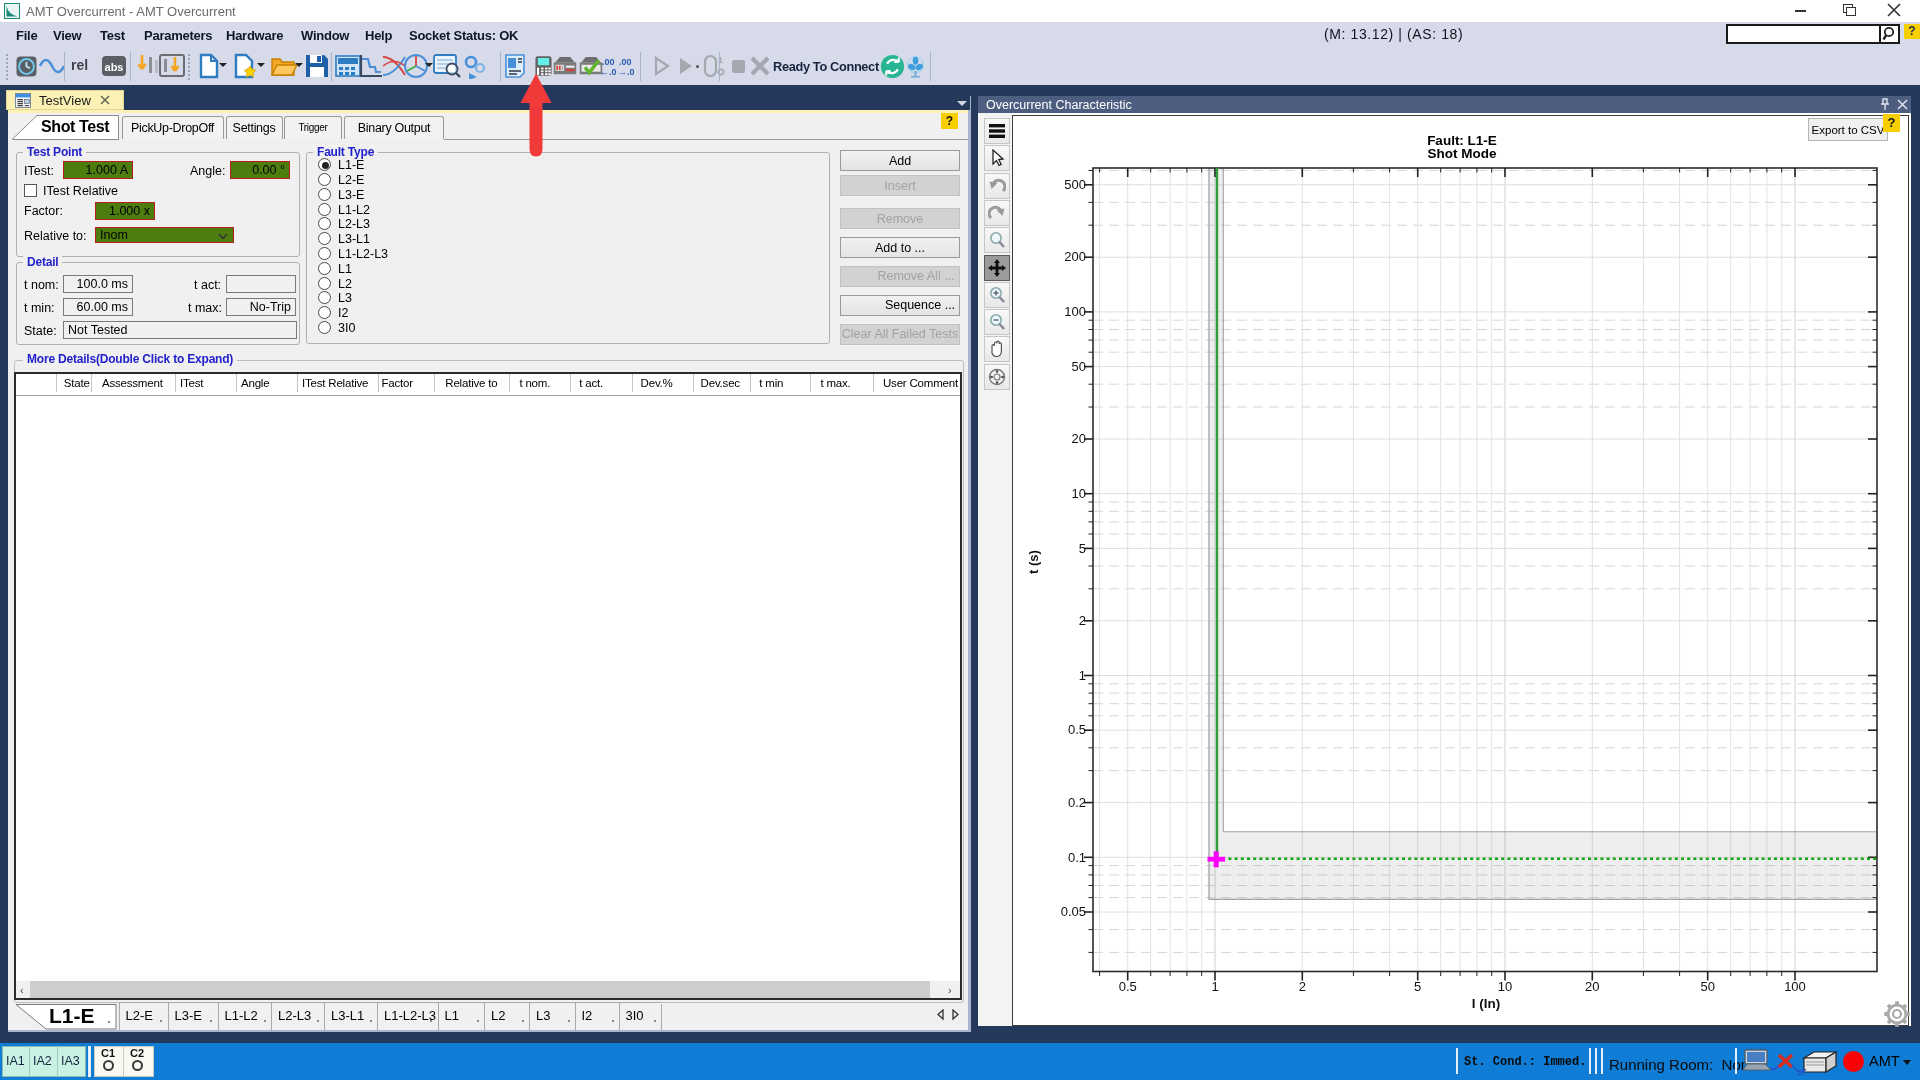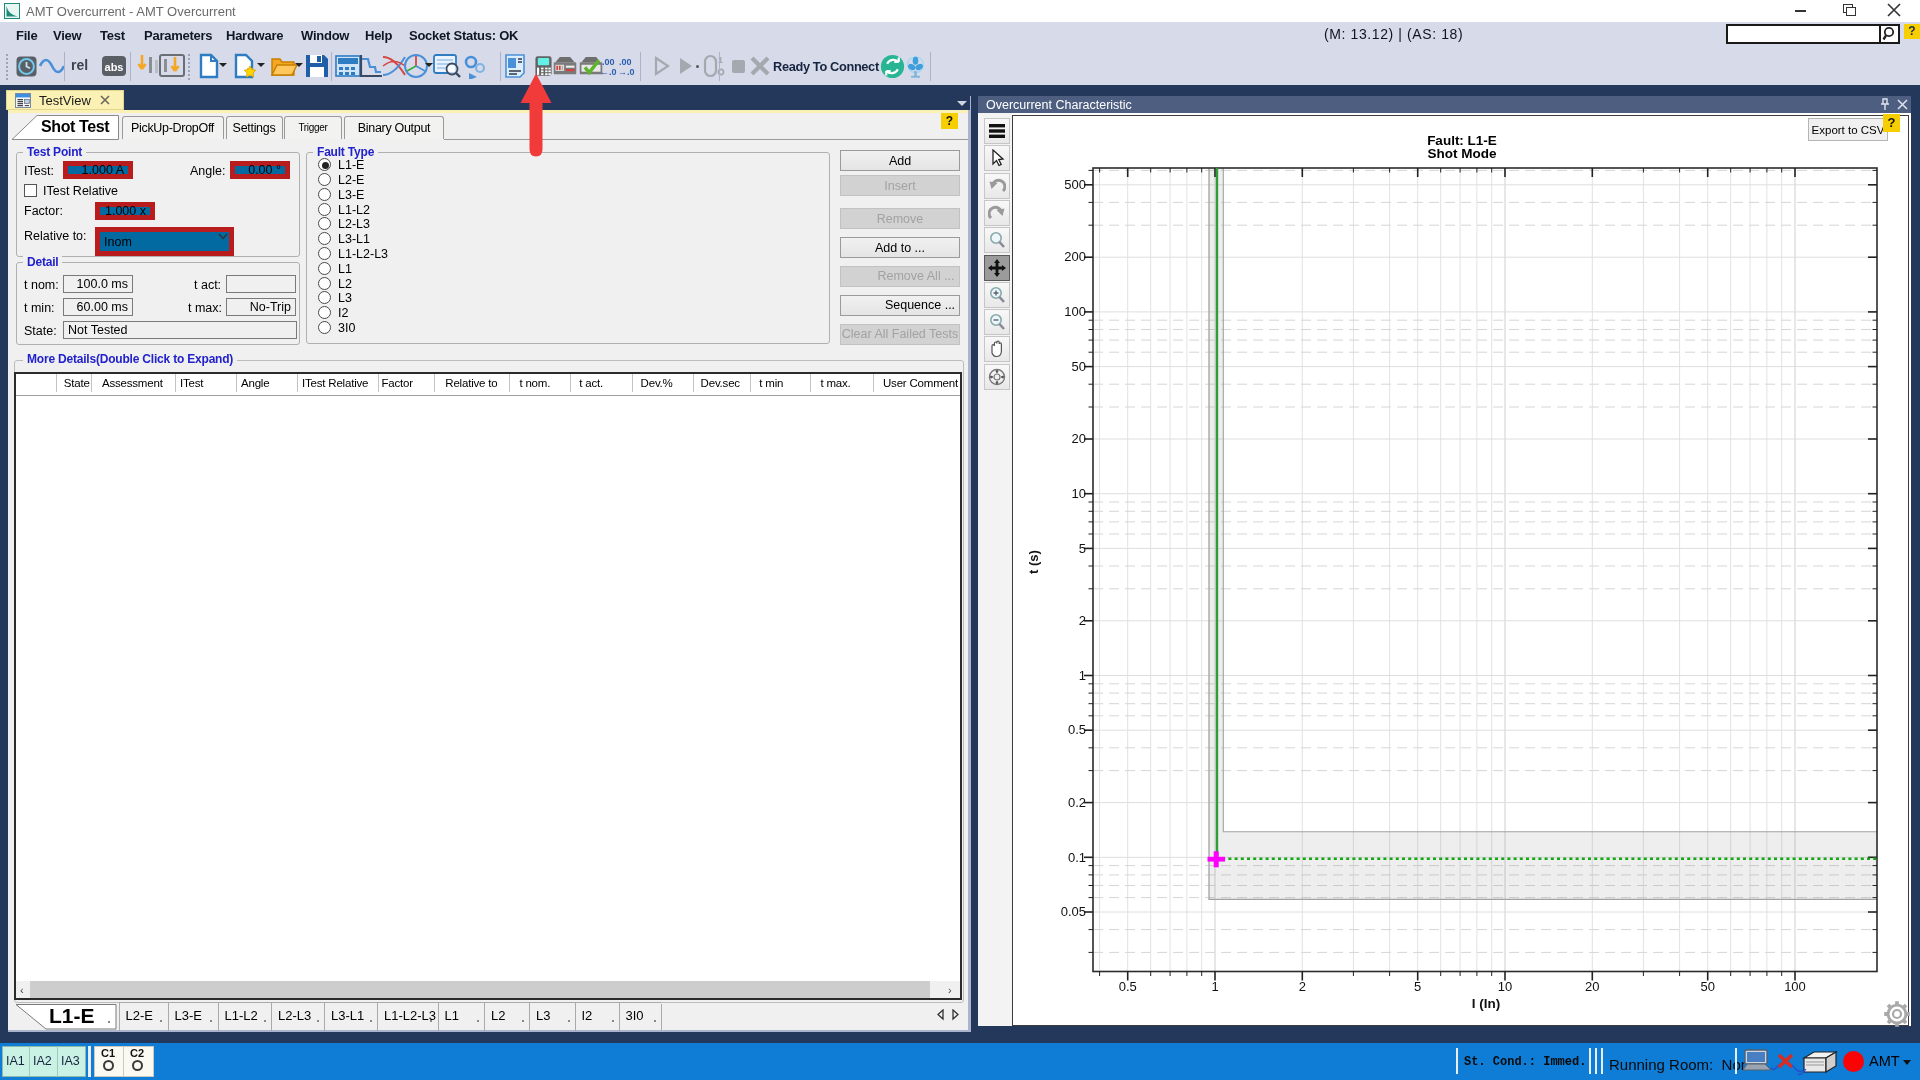--- a/index.html
+++ b/index.html
@@ -6,21 +6,21 @@
 body{font-family:"Liberation Sans",sans-serif;background:#24385c;position:relative;}
 .abs{position:absolute;}
 .tb-sep{position:absolute;top:52px;height:29px;width:1px;background:#aab3c8;}
 .grip{position:absolute;top:53px;width:4px;height:27px;
  background-image:radial-gradient(circle,#9aa4bb 1px,transparent 1.2px);
  background-size:4px 4px;}
 .ibtn{position:absolute;top:52px;width:28px;height:28px;display:flex;align-items:center;justify-content:center;}
 .caret{position:absolute;top:63px;width:0;height:0;border-left:4px solid transparent;border-right:4px solid transparent;border-top:4px solid #222;}
 .menu-item{position:absolute;top:28px;height:20px;font-size:13px;font-weight:bold;color:#101624;letter-spacing:-0.25px;}
 .lbl{position:absolute;font-size:12.5px;color:#000;white-space:nowrap;}
-.inp{position:absolute;background:#0369a1;border:5px solid #b91c1c;font-size:12.5px;color:#000;
+.inp{position:absolute;background:#4d7c0f;border:1px solid #b91c1c;font-size:12.5px;color:#000;
  display:flex;align-items:center;justify-content:flex-end;padding:0 4px;}
 .inpg{position:absolute;background:#f0f0f0;border:1px solid #7a7a7a;font-size:12.5px;color:#000;
  display:flex;align-items:center;justify-content:flex-end;padding:0 4px;}
 .gbox{position:absolute;border:1px solid #b0b0b0;border-radius:3px;}
 .glabel{position:absolute;font-size:12px;font-weight:bold;color:#2222cc;background:#f0f0f0;padding:0 4px;white-space:nowrap;letter-spacing:-0.2px;}
 .btn{position:absolute;left:840px;width:120px;height:21px;background:linear-gradient(#f1f1f1,#e4e4e4);border:1px solid #9a9a9a;
  font-size:12.5px;color:#000;display:flex;align-items:center;justify-content:center;}
 .btn.dis{color:#a2a2a2;background:#d2d2d2;border-color:#c2c2c2;}
 .radio{position:absolute;width:13px;height:13px;border:1px solid #4a4a4a;border-radius:50%;background:#fff;}
 .rlbl{position:absolute;font-size:12.5px;color:#000;}
@@ -323,21 +323,21 @@
 <div class="glabel" style="left:23px;top:145px;">Test Point</div>
 <div class="lbl" style="left:24px;top:164px;">ITest:</div>
 <div class="inp" style="left:63px;top:161px;width:70px;height:18px;">1.000 A</div>
 <div class="lbl" style="left:190px;top:164px;">Angle:</div>
 <div class="inp" style="left:230px;top:161px;width:60px;height:18px;">0.00 °</div>
 <div class="abs" style="left:24px;top:184px;width:13px;height:13px;background:#fff;border:1px solid #555;"></div>
 <div class="lbl" style="left:43px;top:184px;">ITest Relative</div>
 <div class="lbl" style="left:24px;top:204px;">Factor:</div>
 <div class="inp" style="left:95px;top:202px;width:60px;height:18px;">1.000 x</div>
 <div class="lbl" style="left:24px;top:229px;">Relative to:</div>
-<div class="inp" style="left:95px;top:227px;width:139px;height:29px;justify-content:flex-start;">Inom</div>
+<div class="inp" style="left:95px;top:227px;width:139px;height:16px;justify-content:flex-start;">Inom</div>
 <svg class="abs" style="left:218px;top:233px;" width="10" height="7">
     <path d="M1 1 L5 5.5 L9 1" fill="none" stroke="#333" stroke-width="1.4"></path>
   </svg>
 
 <div class="gbox" style="left:16px;top:262px;width:284px;height:83px;"></div>
 <div class="glabel" style="left:23px;top:255px;">Detail</div>
 <div class="lbl" style="left:24px;top:278px;">t nom:</div>
 <div class="inpg" style="left:63px;top:275px;width:70px;height:18px;">100.0 ms</div>
 <div class="lbl" style="left:194px;top:278px;">t act:</div>
 <div class="inpg" style="left:226px;top:275px;width:70px;height:18px;"></div>

